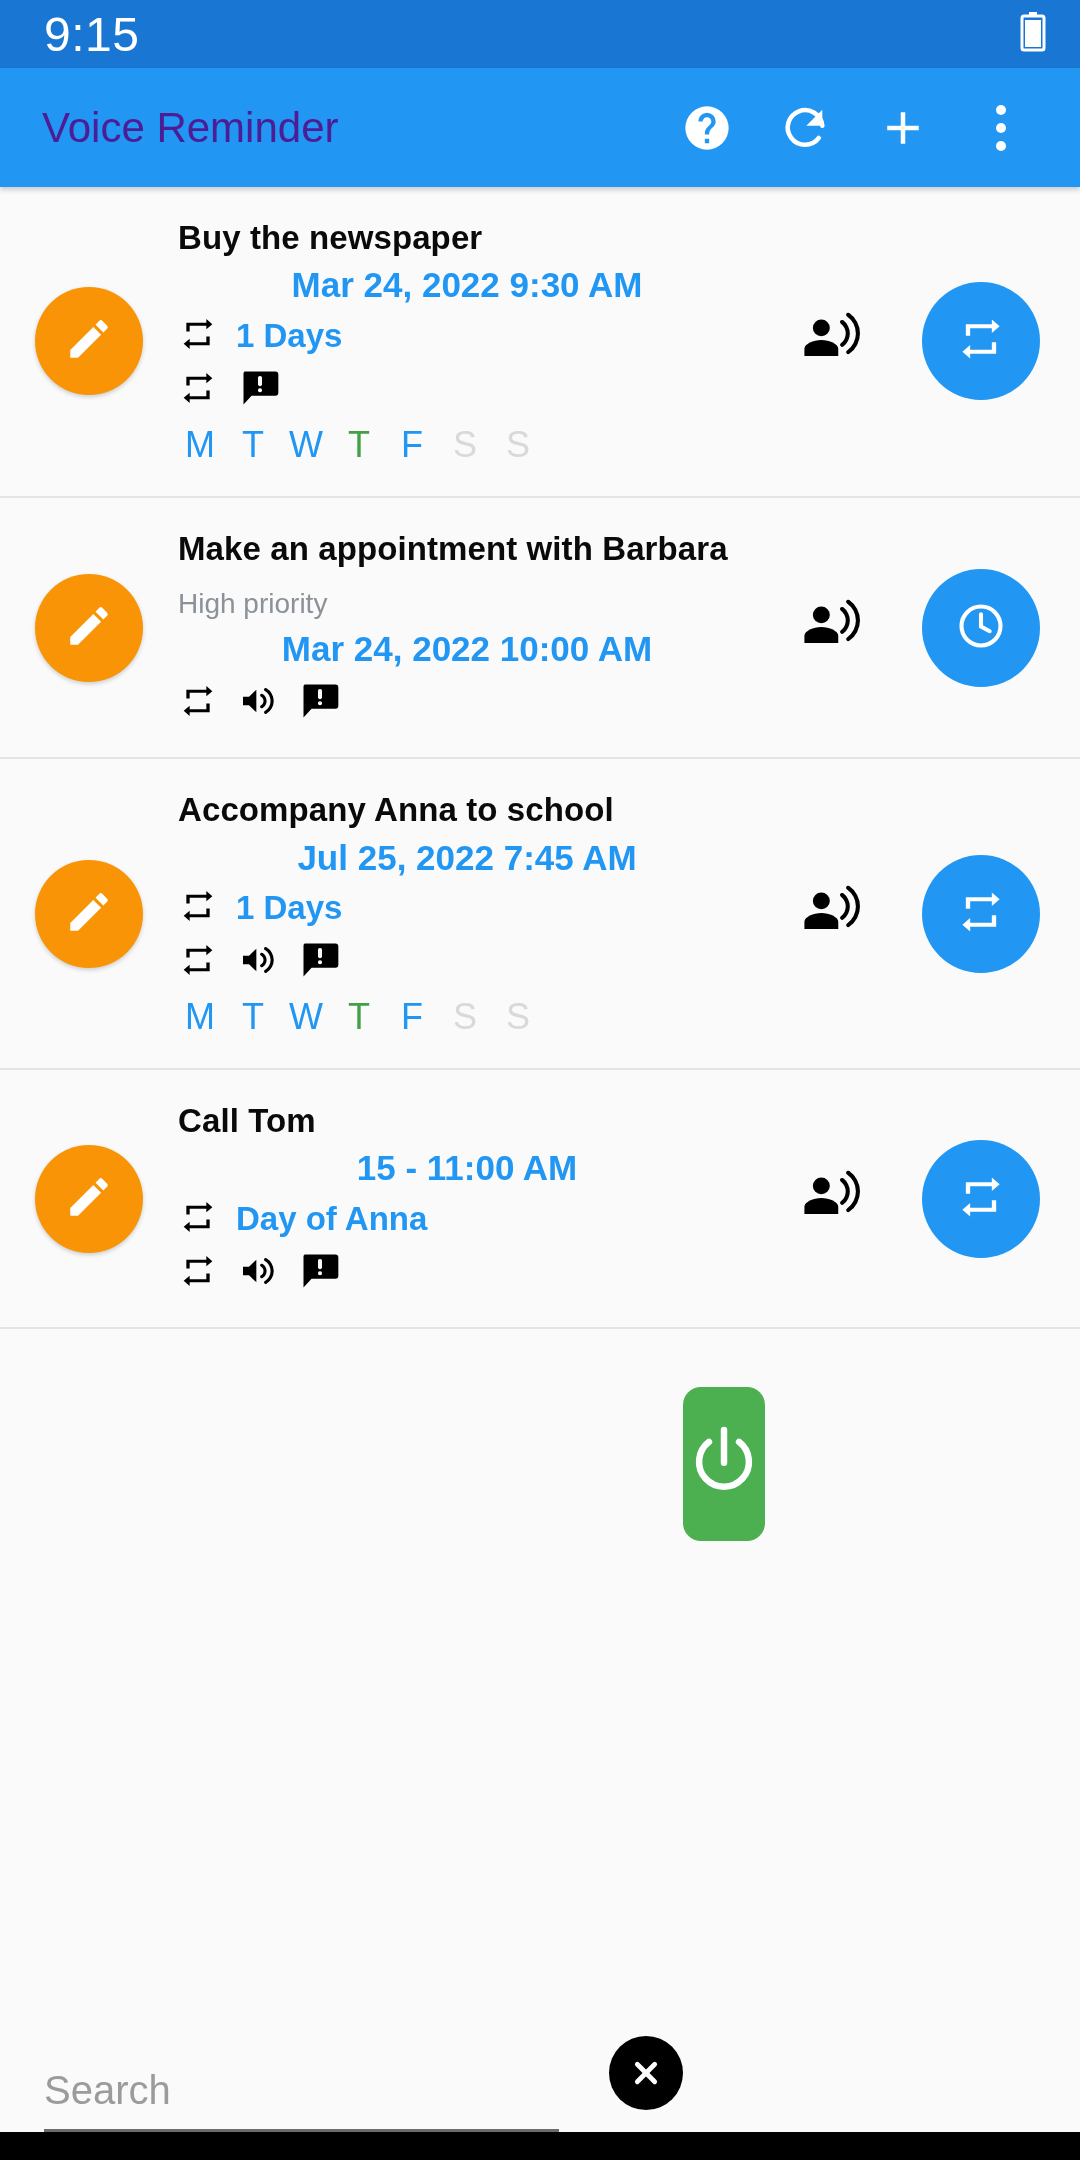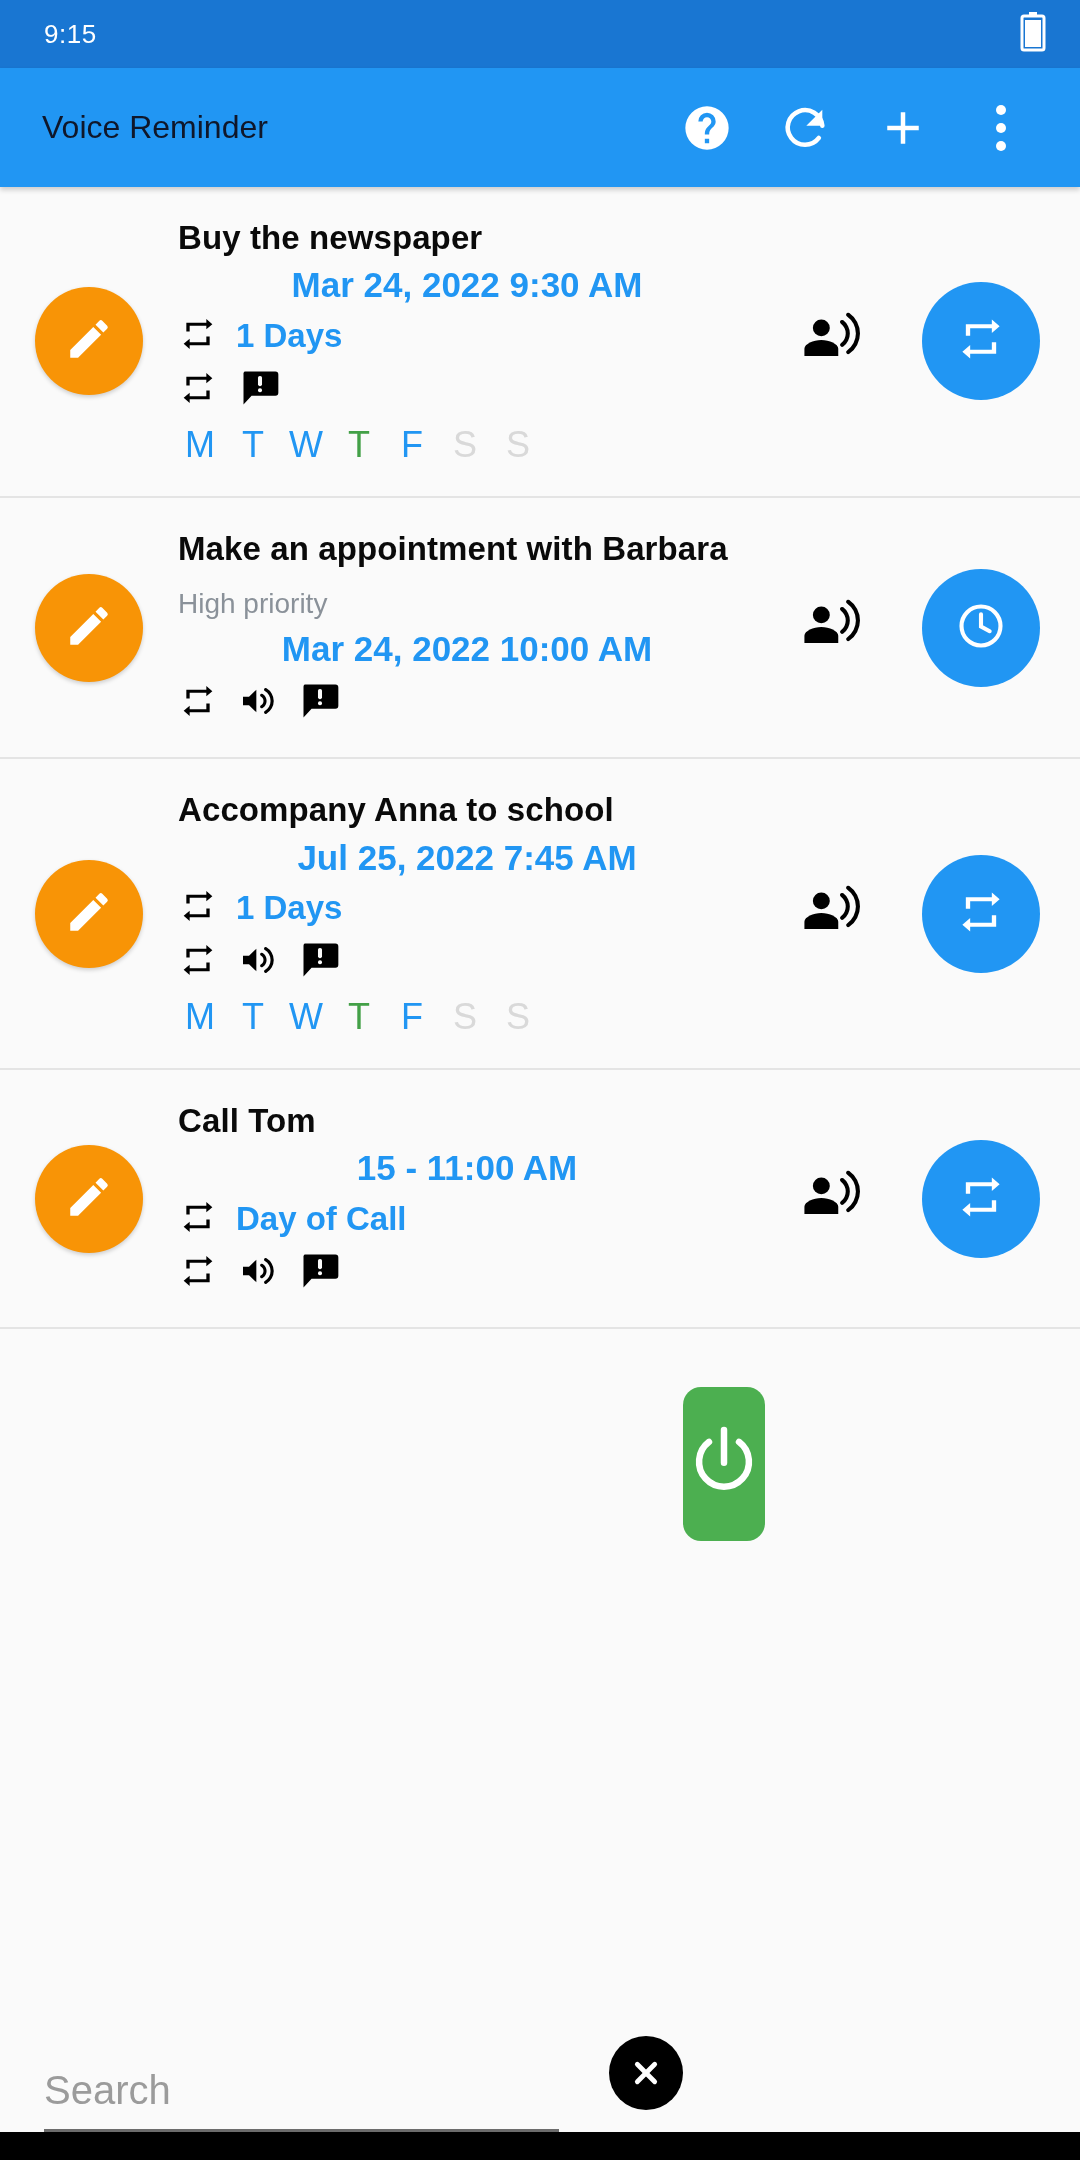--- a/index.html
+++ b/index.html
@@ -24,41 +24,41 @@
     height: 68px;
     background: #1976d2;
     display: flex;
     align-items: center;
     justify-content: space-between;
     padding: 0 34px 0 44px;
     flex: 0 0 auto;
   }
   .status-time {
     color: #ffffff;
-    font-size: 26px;
+    font-size: 48px;
     font-weight: 400;
     letter-spacing: .5px;
   }
   .status-right { display: flex; align-items: center; gap: 14px; }
 
   
   .app-bar {
     height: 119px;
     background: #2196f3;
     display: flex;
     align-items: center;
     padding: 0 30px 0 42px;
     flex: 0 0 auto;
     box-shadow: 0 3px 5px rgba(0,0,0,.18);
     position: relative;
     z-index: 5;
   }
   .app-title {
-    color: #0f172a;
-    font-size: 32px;
+    color: #4c1d95;
+    font-size: 42px;
     font-weight: 400;
     white-space: nowrap;
     margin-right: 40px;
   }
   .app-actions {
     display: flex;
     align-items: center;
     margin-left: auto;
   }
   .app-action {
@@ -472,21 +472,21 @@
           </div>
         </div>
         <div class="details">
           <div class="r-title">Call Tom</div>
           <div class="r-datetime">15 - 11:00 AM</div>
           <div class="r-repeatline">
             <span><svg width="40" height="40" viewBox="0 0 24 24" fill="#000000">
                 <path d="M7 7h10v2.2l3.6-3.1L17 3v2.2H5v5.3h2V7z"></path>
                 <path d="M17 17H7v-2.2l-3.6 3.1L7 21v-2.2h12v-5.3h-2V17z"></path>
               </svg></span>
-            <span class="r-repeat-label">Day of Call</span>
+            <span class="r-repeat-label">Day of Anna</span>
           </div>
           <div class="r-iconrow">
             <span><svg width="40" height="40" viewBox="0 0 24 24" fill="#000000">
                 <path d="M7 7h10v2.2l3.6-3.1L17 3v2.2H5v5.3h2V7z"></path>
                 <path d="M17 17H7v-2.2l-3.6 3.1L7 21v-2.2h12v-5.3h-2V17z"></path>
               </svg></span>
             <span><svg width="40" height="40" viewBox="0 0 24 24" fill="#000000">
                 <path d="M3 9.5v5h3.6L11 18.8V5.2L6.6 9.5H3z"></path>
                 <path d="M14.2 7.6a.95.95 0 0 0-.35 1.83 3 3 0 0 1 0 5.14.95.95 0 0 0 .35 1.83.95.95 0 0 0 .58-.2 4.9 4.9 0 0 0 0-8.4.95.95 0 0 0-.58-.2z"></path>
                 <path d="M16.6 4.2a.95.95 0 0 0-.5 1.77 7 7 0 0 1 0 12.06.95.95 0 0 0 .99 1.62 8.9 8.9 0 0 0 0-15.3.95.95 0 0 0-.49-.15z"></path>

